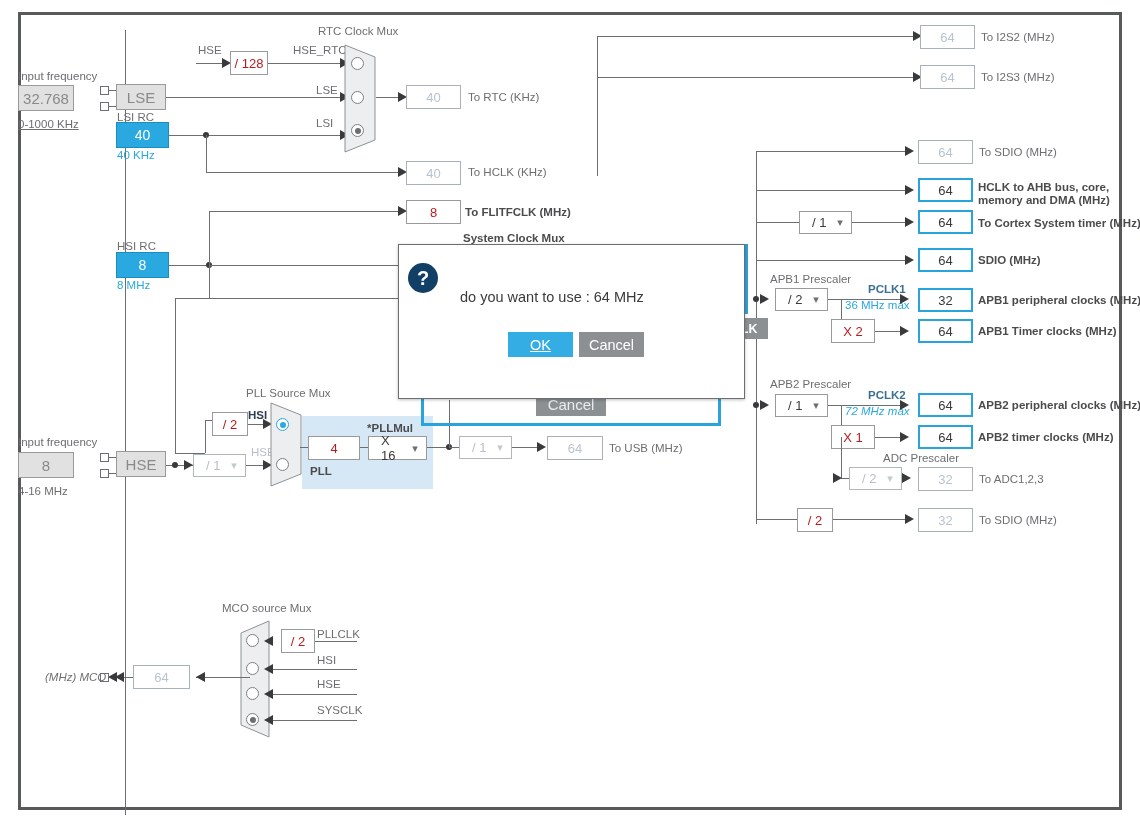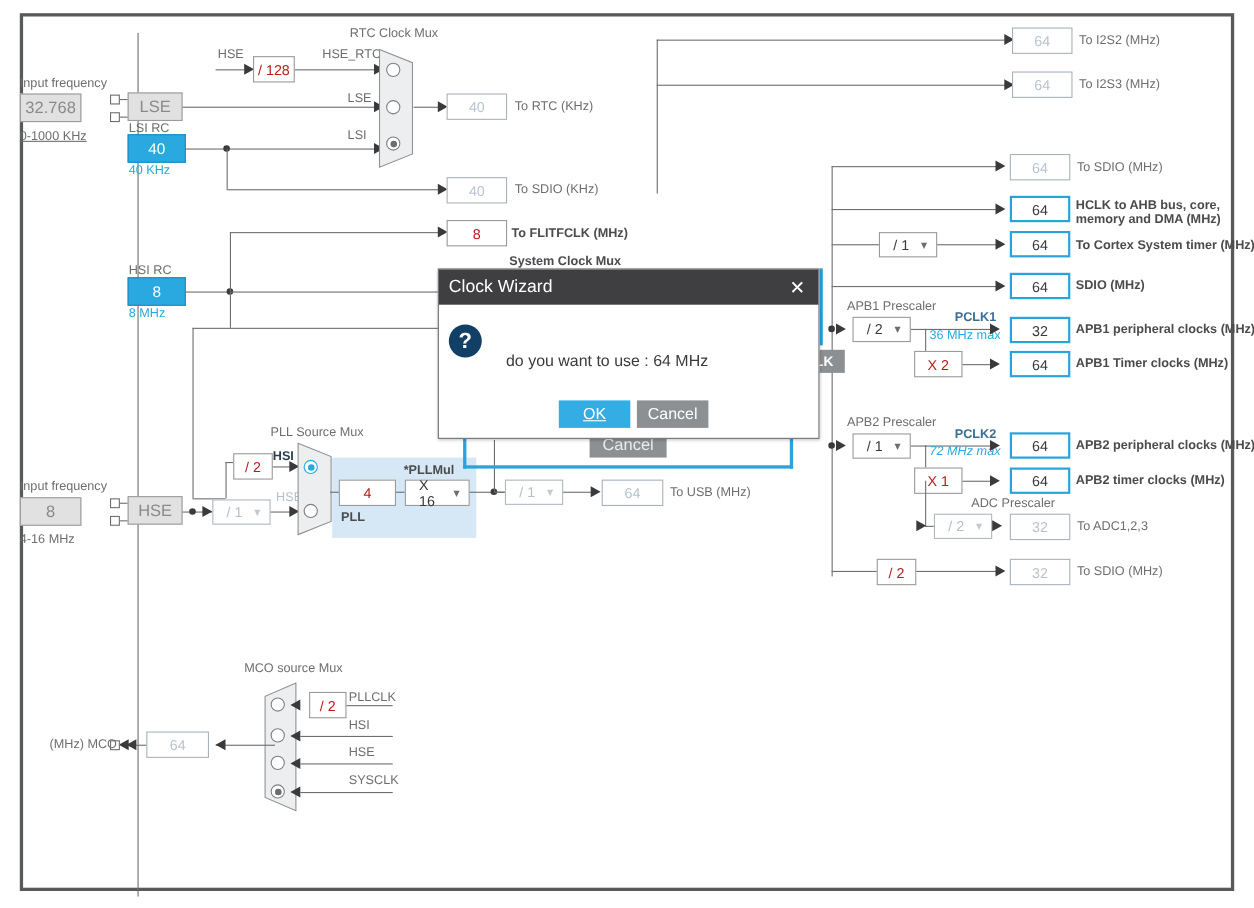--- a/index.html
+++ b/index.html
@@ -145,21 +145,21 @@
 
 <div class="w wh" style="left:376px;top:97px;width:28px;"></div>
 <div class="arrow" style="left:398px;top:92px;"></div>
 <div class="vbox dim" style="left:406px;top:85px;width:55px;height:24px;">40</div>
 <div class="lbl" style="left:468px;top:91px;">To RTC (KHz)</div>
 
 <div class="w wv" style="left:206px;top:135px;height:37px;"></div>
 <div class="w wh" style="left:206px;top:172px;width:198px;"></div>
 <div class="arrow" style="left:398px;top:167px;"></div>
 <div class="vbox dim" style="left:406px;top:161px;width:55px;height:24px;">40</div>
-<div class="lbl" style="left:468px;top:166px;">To SDIO (KHz)</div>
+<div class="lbl" style="left:468px;top:166px;">To HCLK (KHz)</div>
 
 <div class="lbl" style="left:117px;top:240px;">HSI RC</div>
 <div class="vbox blue" style="left:116px;top:252px;width:53px;height:26px;">8</div>
 <div class="lbl blue" style="left:117px;top:279px;">8 MHz</div>
 
 <div class="w wh" style="left:169px;top:265px;width:40px;"></div>
 <div class="dot" style="left:206px;top:262px;"></div>
 <div class="w wv" style="left:209px;top:211px;height:54px;"></div>
 <div class="w wh" style="left:209px;top:211px;width:195px;"></div>
 <div class="arrow" style="left:398px;top:206px;"></div>
@@ -371,34 +371,30 @@
 <div class="w wh" style="left:273px;top:720px;width:84px;"></div>
 <div class="lbl" style="left:317px;top:704px;">SYSCLK</div>
 
 <div class="w wh" style="left:196px;top:677px;width:54px;"></div>
 <div class="arrow-l" style="left:196px;top:672px;"></div>
 <div class="vbox dim" style="left:133px;top:665px;width:57px;height:24px;">64</div>
 <div class="w wh" style="left:116px;top:677px;width:17px;"></div>
 <div class="arrow-l" style="left:115px;top:672px;"></div>
 <div class="arrow-l" style="left:108px;top:672px;"></div>
 <div class="pin" style="left:100px;top:673px;"></div>
-<div class="lbl" style="left:45px;top:671px;">(MHz) MCO</div>
+<div class="lbl" style="left:45px;top:671px;font-style:italic;">(MHz) MCO</div>
 
 <div id="hclk-badge">
   <span class="info-ic">i</span>
   <span class="t">HCLK</span>
 </div>
 
 <div id="under-cancel">Cancel</div>
 
 <div id="dialog">
-  <div id="dlg-title">
-    <span class="tt">Clock Wizard</span>
-    <span id="dlg-close">✕</span>
-  </div>
   <div id="dlg-body">
     <div id="q-icon">?</div>
     <div id="dlg-msg2">do you want to use :  64 MHz</div>
     <div id="dlg-ok">
       <span>OK</span>
     </div>
     <div id="dlg-cancel">Cancel</div>
   </div>
 </div>
 

